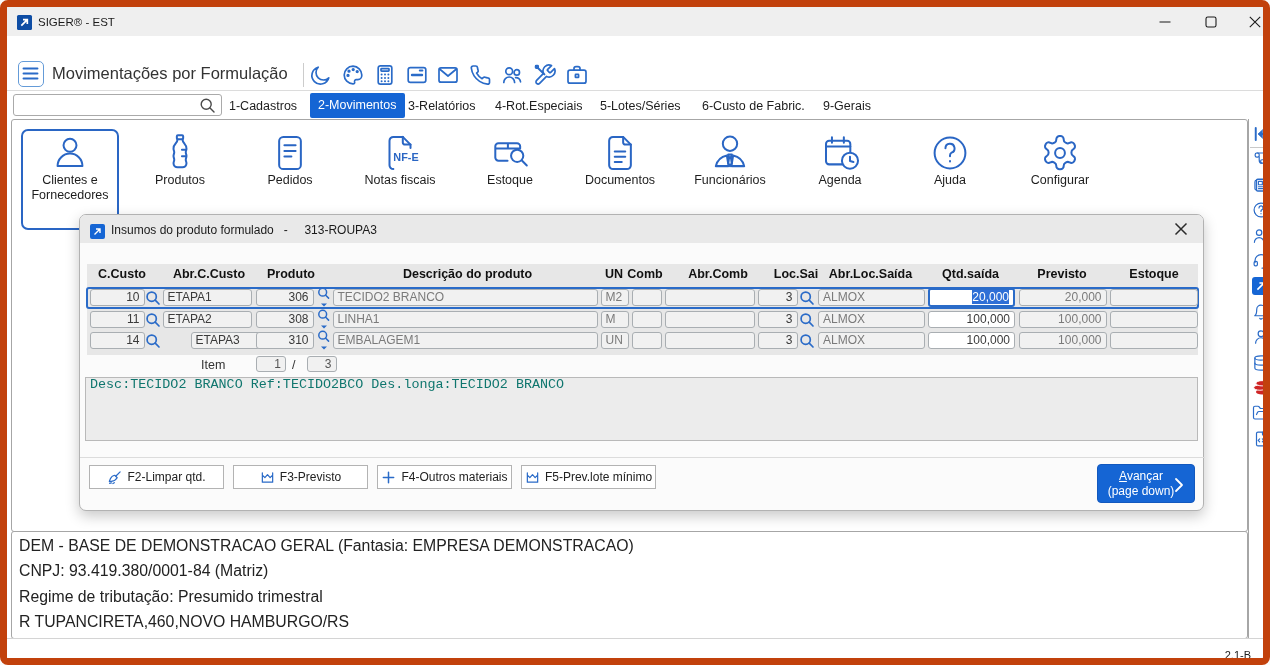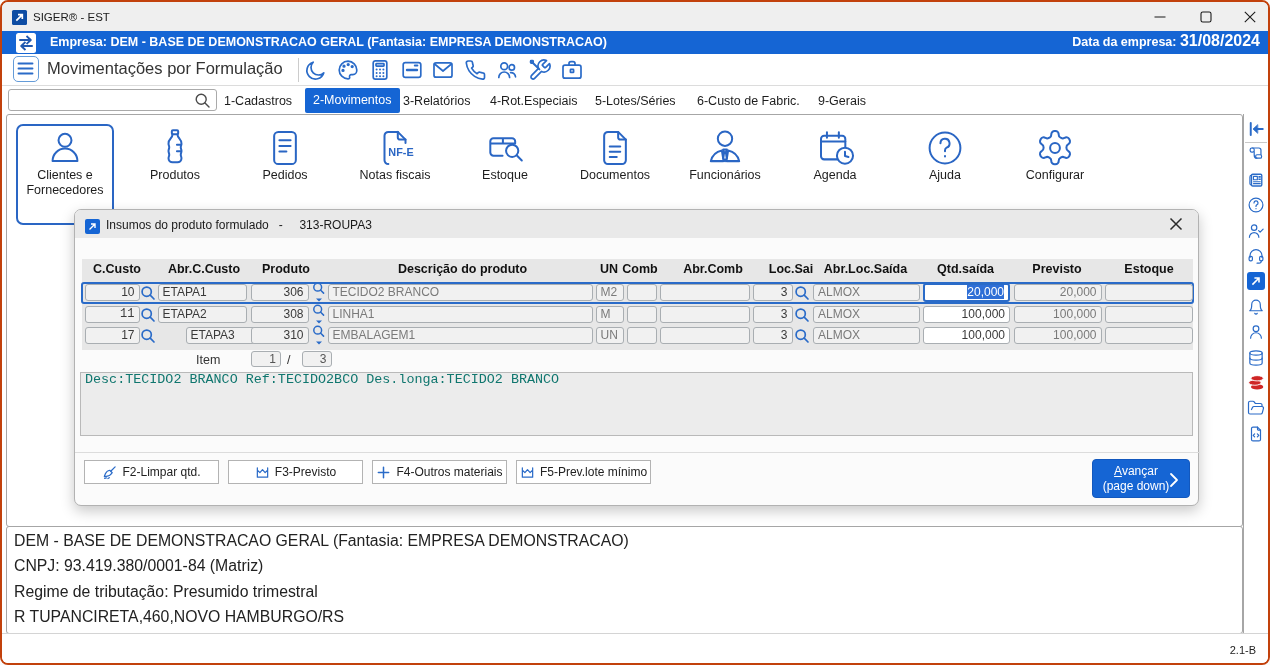--- a/index.html
+++ b/index.html
@@ -1,17 +1,17 @@
 <!DOCTYPE html>
 <html><head>
 <meta charset="utf-8">
 <style>
 * { margin:0; padding:0; box-sizing:border-box; }
 html,body { width:1270px; height:665px; background:#fafafa; font-family:"Liberation Sans",sans-serif; }
-#win { position:absolute; left:0; top:0; width:1270px; height:665px; background:#fff; border:2px solid #c2410c; border-radius:8px; overflow:hidden; }
+#win { position:absolute; left:0; top:0; width:1270px; height:665px; background:#fff; border:7px solid #c2410c; border-radius:8px; overflow:hidden; }
 .abs { position:absolute; }
 
 
 #titlebar { position:absolute; left:0; top:0; width:100%; height:29px; background:#efefef; }
 #titlebar .appicon { position:absolute; left:10px; top:8px; width:15px; height:15px; background:#0e4da4; border-radius:1.5px; }
 #titlebar .appname { position:absolute; left:31px; top:9px; font-size:11.5px; color:#1b1b1b; }
 
 
 #bluebar { position:absolute; left:0; top:29px; width:100%; height:23px; background:#1565d4; color:#fff; }
 #bluebar .swap { position:absolute; left:14px; top:2px; width:20px; height:20px; background:#fff; border-radius:2.5px; }
@@ -91,27 +91,20 @@
     <svg class="abs" style="left:1150px;top:7px;" width="16" height="16" viewBox="0 0 16 16">
         <line x1="2.5" y1="8" x2="13.5" y2="8" stroke="#1a1a1a" stroke-width="1.1"></line>
       </svg>
     <svg class="abs" style="left:1196px;top:7px;" width="16" height="16" viewBox="0 0 16 16">
         <rect x="3" y="3" width="10" height="10" rx="1.8" fill="none" stroke="#1a1a1a" stroke-width="1.1"></rect>
       </svg>
     <svg class="abs" style="left:1240px;top:7px;" width="16" height="16" viewBox="0 0 16 16">
         <path d="M2.8 2.8 L13.2 13.2 M13.2 2.8 L2.8 13.2" fill="none" stroke="#1a1a1a" stroke-width="1.1"></path>
       </svg>
   </div>
-  <div id="bluebar">
-    <div class="swap"><svg width="20" height="20" viewBox="0 0 20 20">
-          <path d="M4.2 7 H13.4 M11.2 3.6 L14.8 7 L11.2 10.4 M15.8 13 H6.6 M8.8 9.6 L5.2 13 L8.8 16.4" fill="none" stroke="#2058b0" stroke-width="1.9" stroke-linejoin="round" stroke-linecap="square"></path>
-        </svg></div>
-    <div class="emp">Empresa: DEM - BASE DE DEMONSTRACAO GERAL (Fantasia: EMPRESA DEMONSTRACAO)</div>
-    <div class="dt">Data da empresa: <b>31/08/2024</b></div>
-  </div>
   <div id="toolbar">
     <div class="burger"><svg width="23" height="23" viewBox="0 0 23 23">
           <path d="M4.5 6.5 H18.5 M4.5 11.5 H18.5 M4.5 16.5 H18.5" stroke="#2a6bc8" stroke-width="1.9" stroke-linecap="round"></path>
         </svg></div>
     <div class="mtitle" style="left:45px;">Movimentações por Formulação</div>
     <div class="sep"></div>
     <svg class="tbi" style="left:302px;" viewBox="0 0 24 24">
         <path d="M19.8 14.8 A8.6 8.6 0 1 1 9.2 4.2 A7 7 0 0 0 19.8 14.8 Z"></path>
       </svg>
     <svg class="tbi" style="left:333.5px;" viewBox="0 0 24 24">
@@ -378,21 +371,21 @@
       <div class="cell num" style="left:670.5px;top:25px;width:40px;">3</div>
       <svg class="mag" style="left:712px;top:26px;" width="16" height="16" viewBox="0 0 16 16">
           <circle cx="6.7" cy="6.7" r="4.6" fill="none" stroke="#2a6bc8" stroke-width="1.7"></circle>
           <line x1="10.2" y1="10.2" x2="14" y2="14" stroke="#2a6bc8" stroke-width="1.7" stroke-linecap="round"></line>
         </svg>
       <div class="cell ro" style="left:731px;top:25px;width:106.5px;">ALMOX</div>
       <div class="cell num wcell" style="left:841px;top:24px;width:87px;height:19px;border:2px solid #2a6bc8;line-height:15px;"><span style="background:#2f6fd6;color:#fff;">20,000</span></div>
       <div class="cell num ro" style="left:932px;top:25px;width:87.5px;">20,000</div>
       <div class="cell" style="left:1023px;top:25px;width:88px;"></div>
 
-      <div class="cell num" style="left:2.5px;top:46.7px;width:55px;font-family:Liberation Mono, monospace;">11</div>
+      <div class="cell num" style="left:2.5px;top:46.7px;width:55px;">11</div>
       <svg class="mag" style="left:58px;top:47.7px;" width="16" height="16" viewBox="0 0 16 16">
           <circle cx="6.7" cy="6.7" r="4.6" fill="none" stroke="#2a6bc8" stroke-width="1.7"></circle>
           <line x1="10.2" y1="10.2" x2="14" y2="14" stroke="#2a6bc8" stroke-width="1.7" stroke-linecap="round"></line>
         </svg>
       <div class="cell" style="left:75.5px;top:46.7px;width:89.5px;">ETAPA2</div>
       <div class="cell num" style="left:168.5px;top:46.7px;width:58px;">308</div>
       <svg class="mag" style="left:230px;top:44.7px;" width="14" height="20" viewBox="0 0 14 20">
           <circle cx="5.7" cy="5.2" r="3.9" fill="none" stroke="#2a6bc8" stroke-width="1.5"></circle>
           <line x1="8.7" y1="8.2" x2="11.6" y2="11.1" stroke="#2a6bc8" stroke-width="1.5" stroke-linecap="round"></line>
           <path d="M4 16.5 L10 16.5 L7 19.5 Z" fill="#2a6bc8"></path>
@@ -404,21 +397,21 @@
       <div class="cell num" style="left:670.5px;top:46.7px;width:40px;">3</div>
       <svg class="mag" style="left:712px;top:47.7px;" width="16" height="16" viewBox="0 0 16 16">
           <circle cx="6.7" cy="6.7" r="4.6" fill="none" stroke="#2a6bc8" stroke-width="1.7"></circle>
           <line x1="10.2" y1="10.2" x2="14" y2="14" stroke="#2a6bc8" stroke-width="1.7" stroke-linecap="round"></line>
         </svg>
       <div class="cell ro" style="left:731px;top:46.7px;width:106.5px;">ALMOX</div>
       <div class="cell num wcell" style="left:841px;top:46.7px;width:87px;">100,000</div>
       <div class="cell num ro" style="left:932px;top:46.7px;width:87.5px;">100,000</div>
       <div class="cell" style="left:1023px;top:46.7px;width:88px;"></div>
 
-      <div class="cell num" style="left:2.5px;top:68.4px;width:55px;">17</div>
+      <div class="cell num" style="left:2.5px;top:68.4px;width:55px;">14</div>
       <svg class="mag" style="left:58px;top:69.4px;" width="16" height="16" viewBox="0 0 16 16">
           <circle cx="6.7" cy="6.7" r="4.6" fill="none" stroke="#2a6bc8" stroke-width="1.7"></circle>
           <line x1="10.2" y1="10.2" x2="14" y2="14" stroke="#2a6bc8" stroke-width="1.7" stroke-linecap="round"></line>
         </svg>
       <div class="cell" style="left:75.5px;top:68.4px;width:89.5px;margin-left:28px;">ETAPA3</div>
       <div class="cell num" style="left:168.5px;top:68.4px;width:58px;">310</div>
       <svg class="mag" style="left:230px;top:66.4px;" width="14" height="20" viewBox="0 0 14 20">
           <circle cx="5.7" cy="5.2" r="3.9" fill="none" stroke="#2a6bc8" stroke-width="1.5"></circle>
           <line x1="8.7" y1="8.2" x2="11.6" y2="11.1" stroke="#2a6bc8" stroke-width="1.5" stroke-linecap="round"></line>
           <path d="M4 16.5 L10 16.5 L7 19.5 Z" fill="#2a6bc8"></path>

